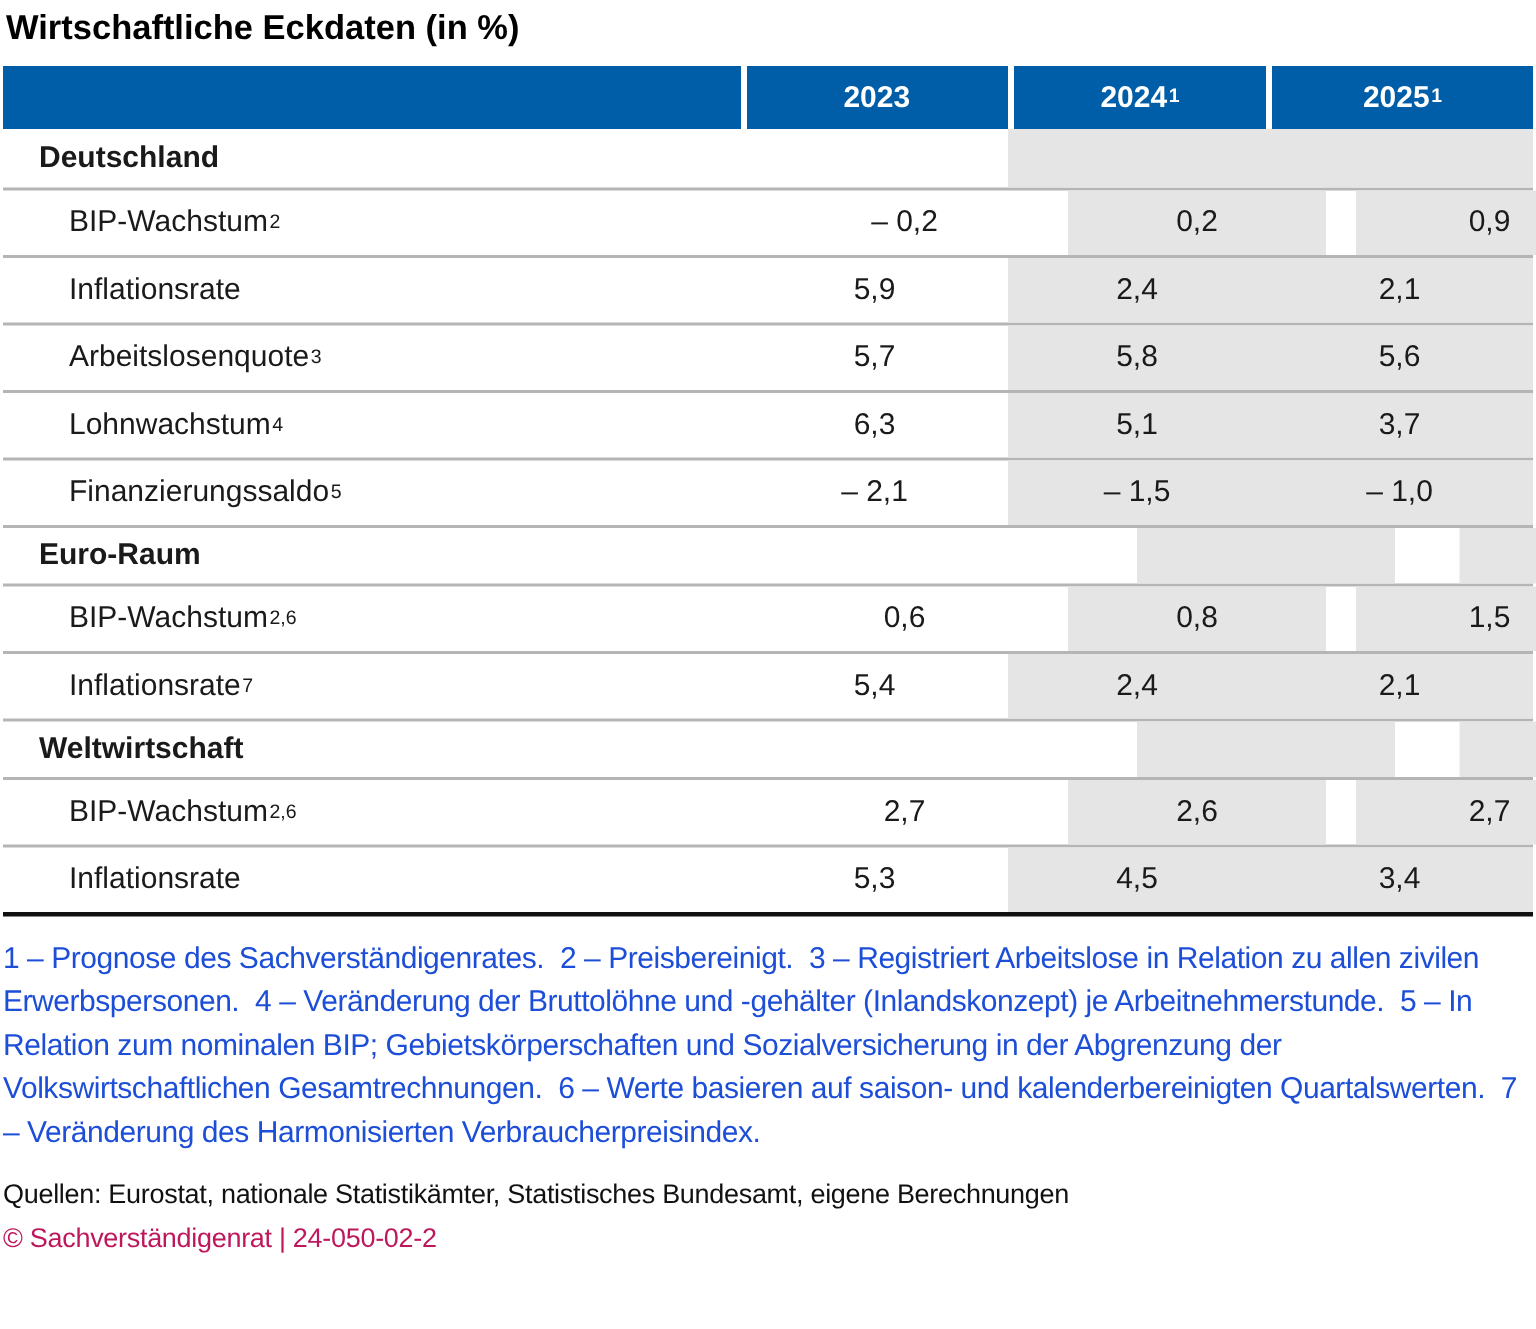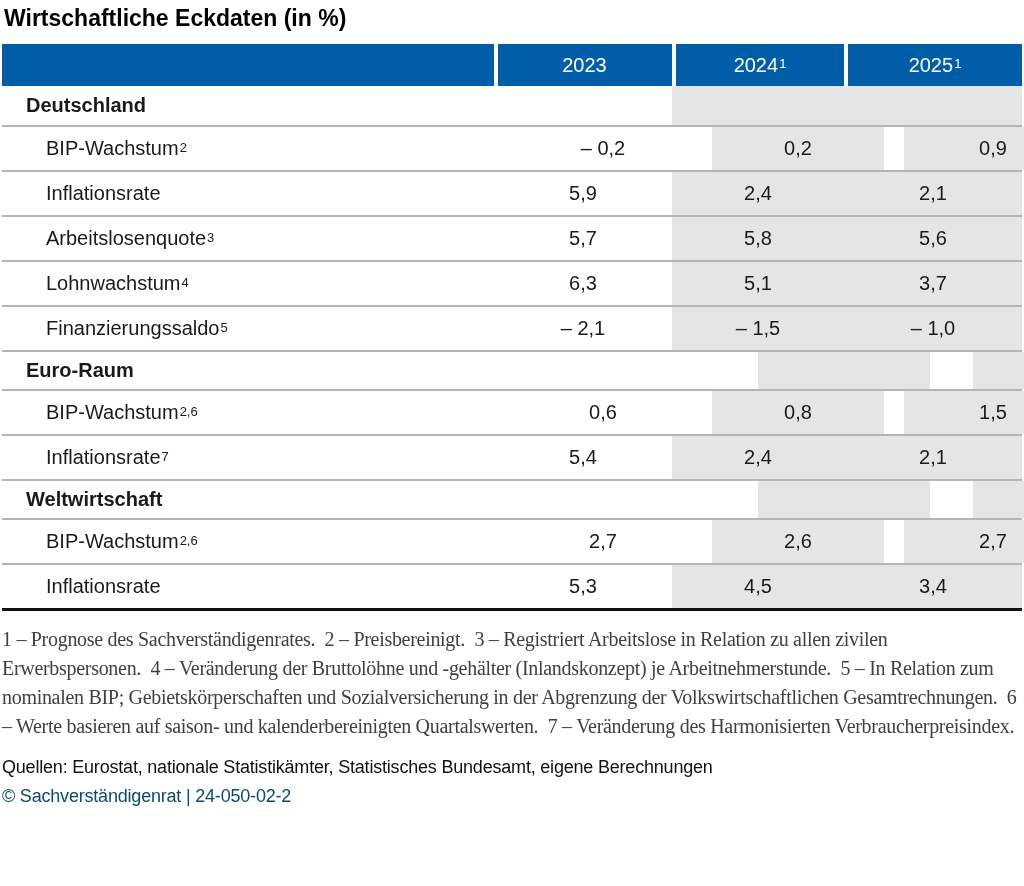--- a/index.html
+++ b/index.html
@@ -28,21 +28,21 @@
   }
 
   
   .head { height:42px; }
   .head .hcell {
     background:#005EA8;
     display:flex;
     align-items:center;
     justify-content:center;
     color:#ffffff;
-    font-weight:normal;
+    font-weight:bold;
     font-size:20px;
   }
   .head .hcell.year { border-left:4px solid #ffffff; }
 
   
   .tbody { border-bottom:3px solid #111111; }
   .row { align-items:center; }
   .row.section { height:39px; }
   .row.data { height:45px; border-top:2px solid #b5b5b5; }
   .row.section + .row.data { border-top:2px solid #b5b5b5;gap:20px; }
@@ -63,36 +63,35 @@
     margin-left:1px;
   }
 
   
   .notes {
     margin:14px 2px 0 2px;
     font-size:20px;
     line-height:29px;
     letter-spacing:-0.3px;
     white-space:pre-wrap;
-    color:#404040;
-    font-family:Liberation Serif, serif;
+    color:#1d4ed8;
   }
   .sources {
     margin:14px 2px 0 2px;
     font-size:18px;
     letter-spacing:-0.2px;
     line-height:24px;
     color:#111;
   }
   .copyright {
     margin:5px 2px 0 2px;
     font-size:18px;
     letter-spacing:-0.2px;
     line-height:24px;
-    color:#0c4a6e;
+    color:#be185d;
   }
 </style>
 </head>
 <body>
 
 <div class="page">
 
   <div class="title">Wirtschaftliche Eckdaten (in %)</div>
 
   <div class="table">

